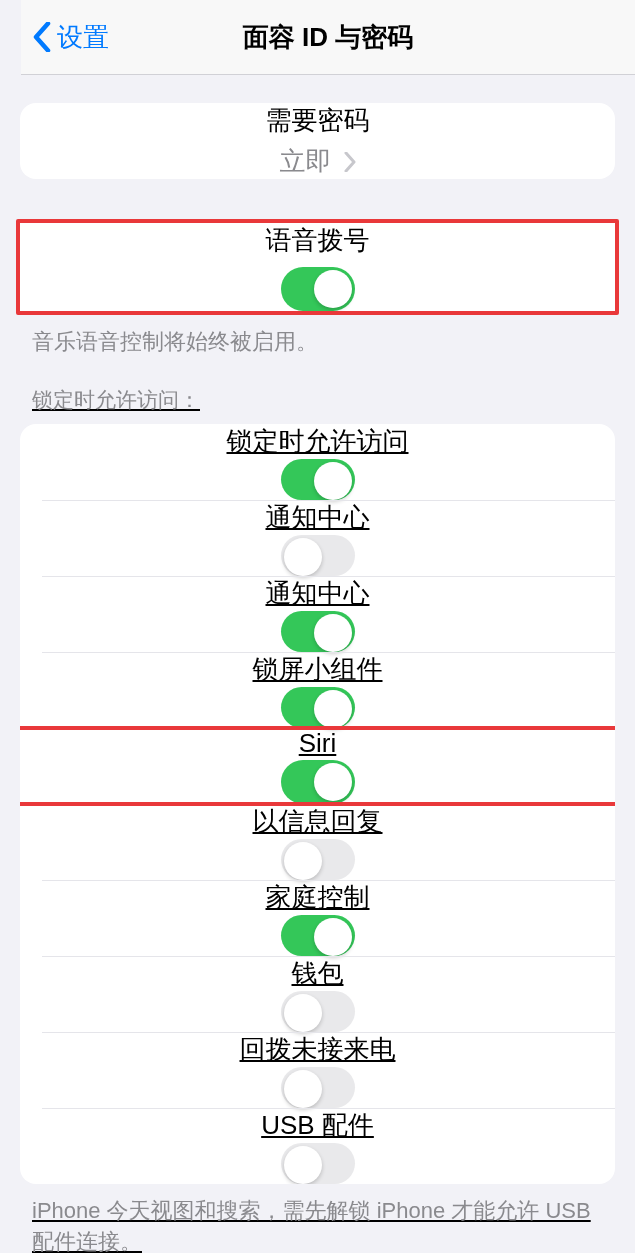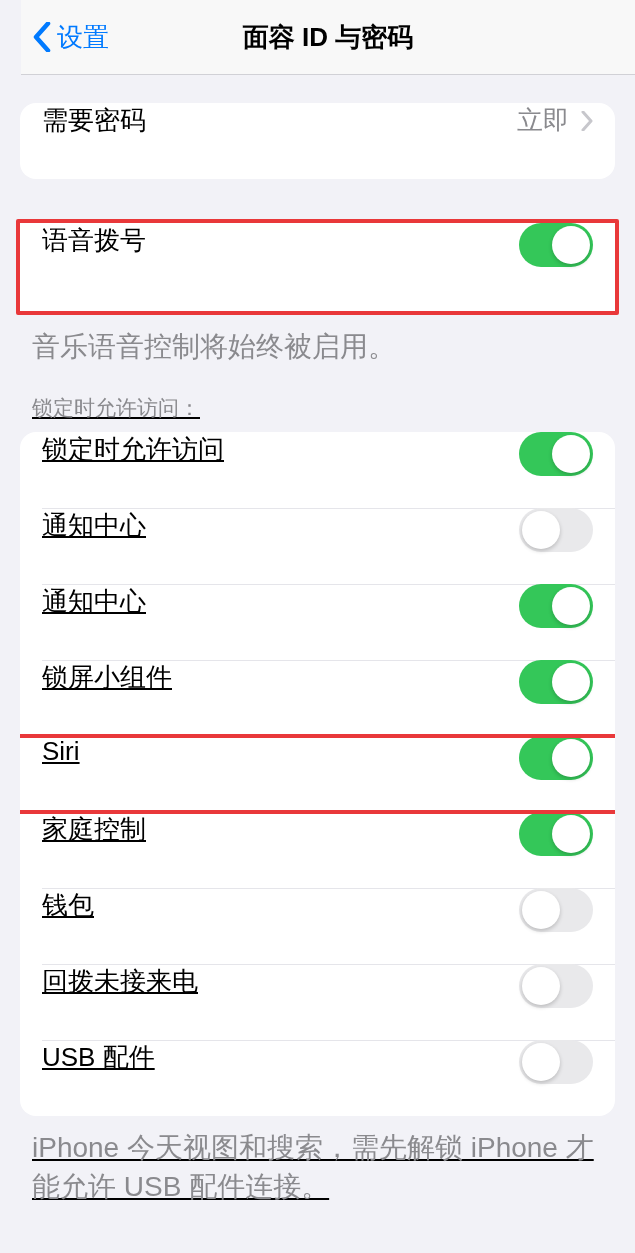--- a/index.html
+++ b/index.html
@@ -59,25 +59,26 @@
       padding: 0 32px 10px 32px;
     }
     .card {
       background: #ffffff;
       border-radius: 16px;
       margin: 0 20px;
       overflow: hidden;
     }
     .row {
       display: flex;
-      align-items: flex-start;
+      align-items: center;
       justify-content: space-between;
       padding: 0 22px;
       height: 76px;
       position: relative;
+      flex-direction: column;
     }
     .row + .row::before {
       content: "";
       position: absolute;
       top: 0;
       left: 22px;
       right: 0;
       height: 1px;
       background: #e5e5ea;
     }
@@ -118,21 +119,21 @@
       background: #fff;
       box-shadow: 0 2px 4px rgba(0,0,0,0.2);
     }
     .toggle.on .toggle-knob {
       right: 3px;
     }
     .toggle.off .toggle-knob {
       left: 3px;
     }
     .footer-text {
-      font-size: 28px;
+      font-size: 22px;
       color: #8a8a8e;
       padding: 12px 32px 0 32px;
       line-height: 1.4;
     }
     .highlight {
       border: 4px solid #e9383a;
       border-radius: 2px;
       margin: 0 16px;
     }
     .highlight .card {
@@ -221,20 +222,26 @@
             <div class="toggle-knob"></div>
           </div>
         </div>
         <div class="row highlighted">
           <span class="row-label">Siri</span>
           <div class="toggle on">
             <div class="toggle-knob"></div>
           </div>
         </div>
         <div class="row">
+          <span class="row-label">以信息回复</span>
+          <div class="toggle off">
+            <div class="toggle-knob"></div>
+          </div>
+        </div>
+        <div class="row">
           <span class="row-label">家庭控制</span>
           <div class="toggle on">
             <div class="toggle-knob"></div>
           </div>
         </div>
         <div class="row">
           <span class="row-label">钱包</span>
           <div class="toggle off">
             <div class="toggle-knob"></div>
           </div>

